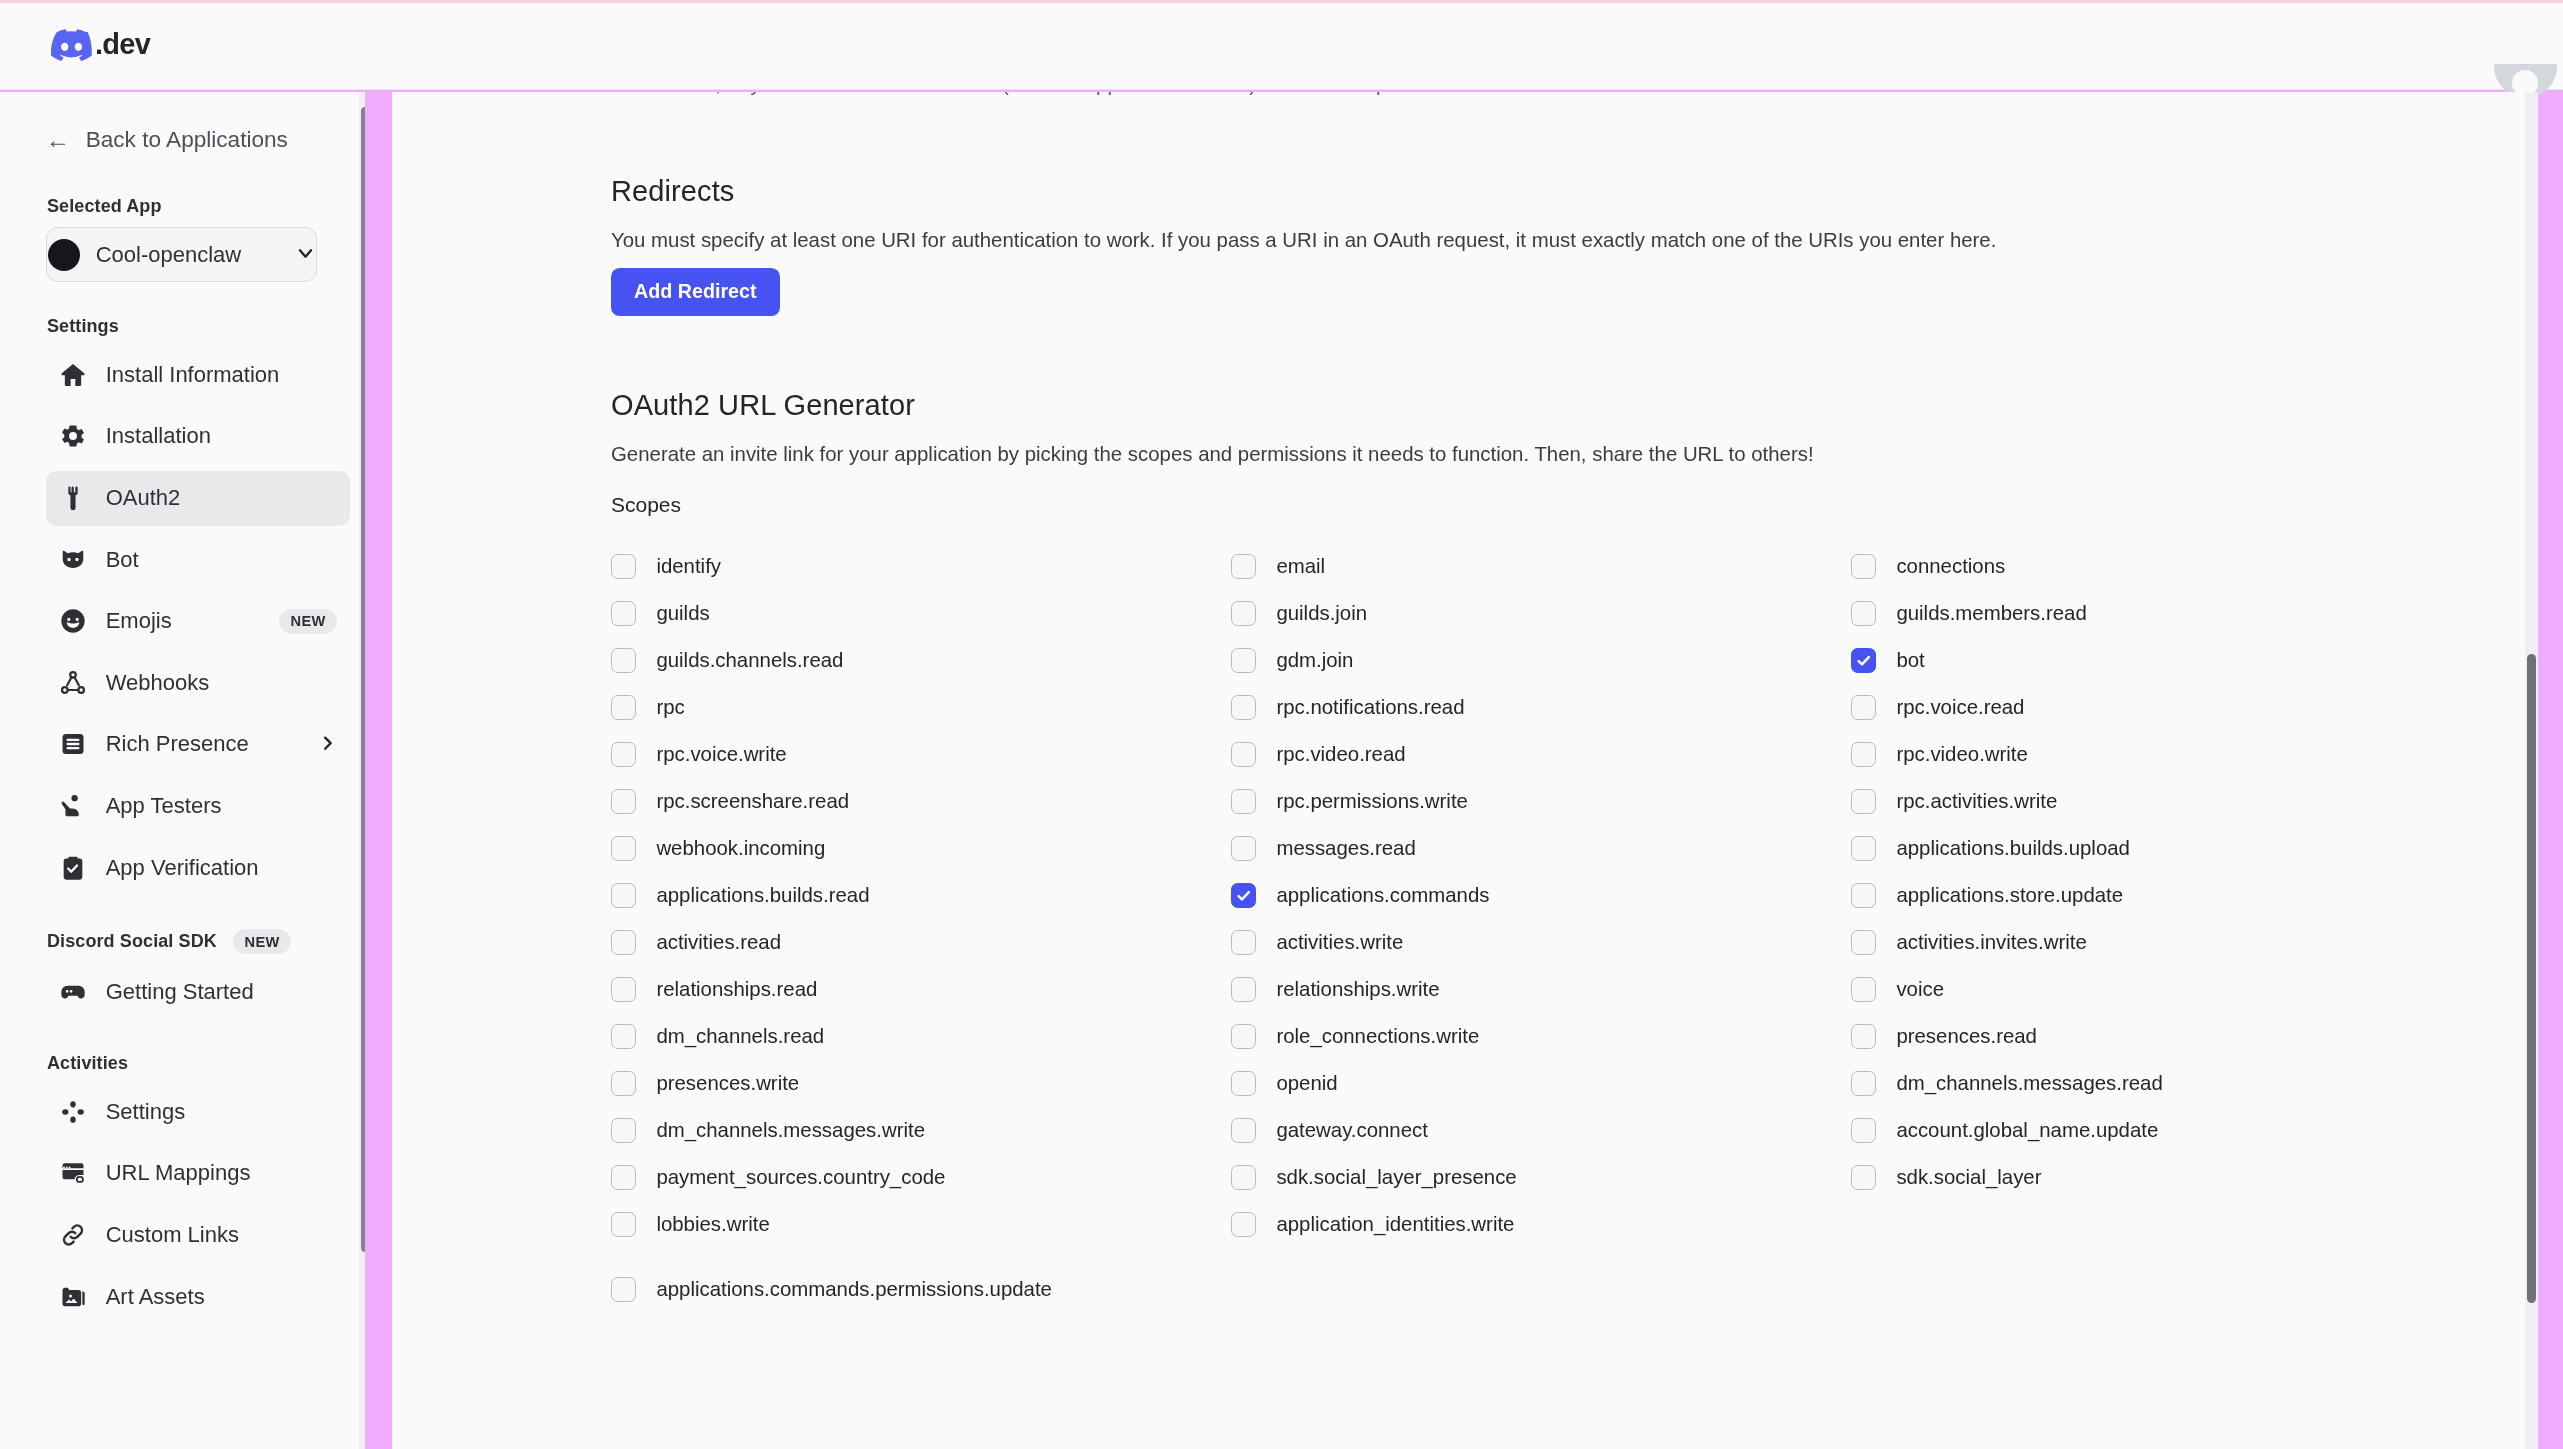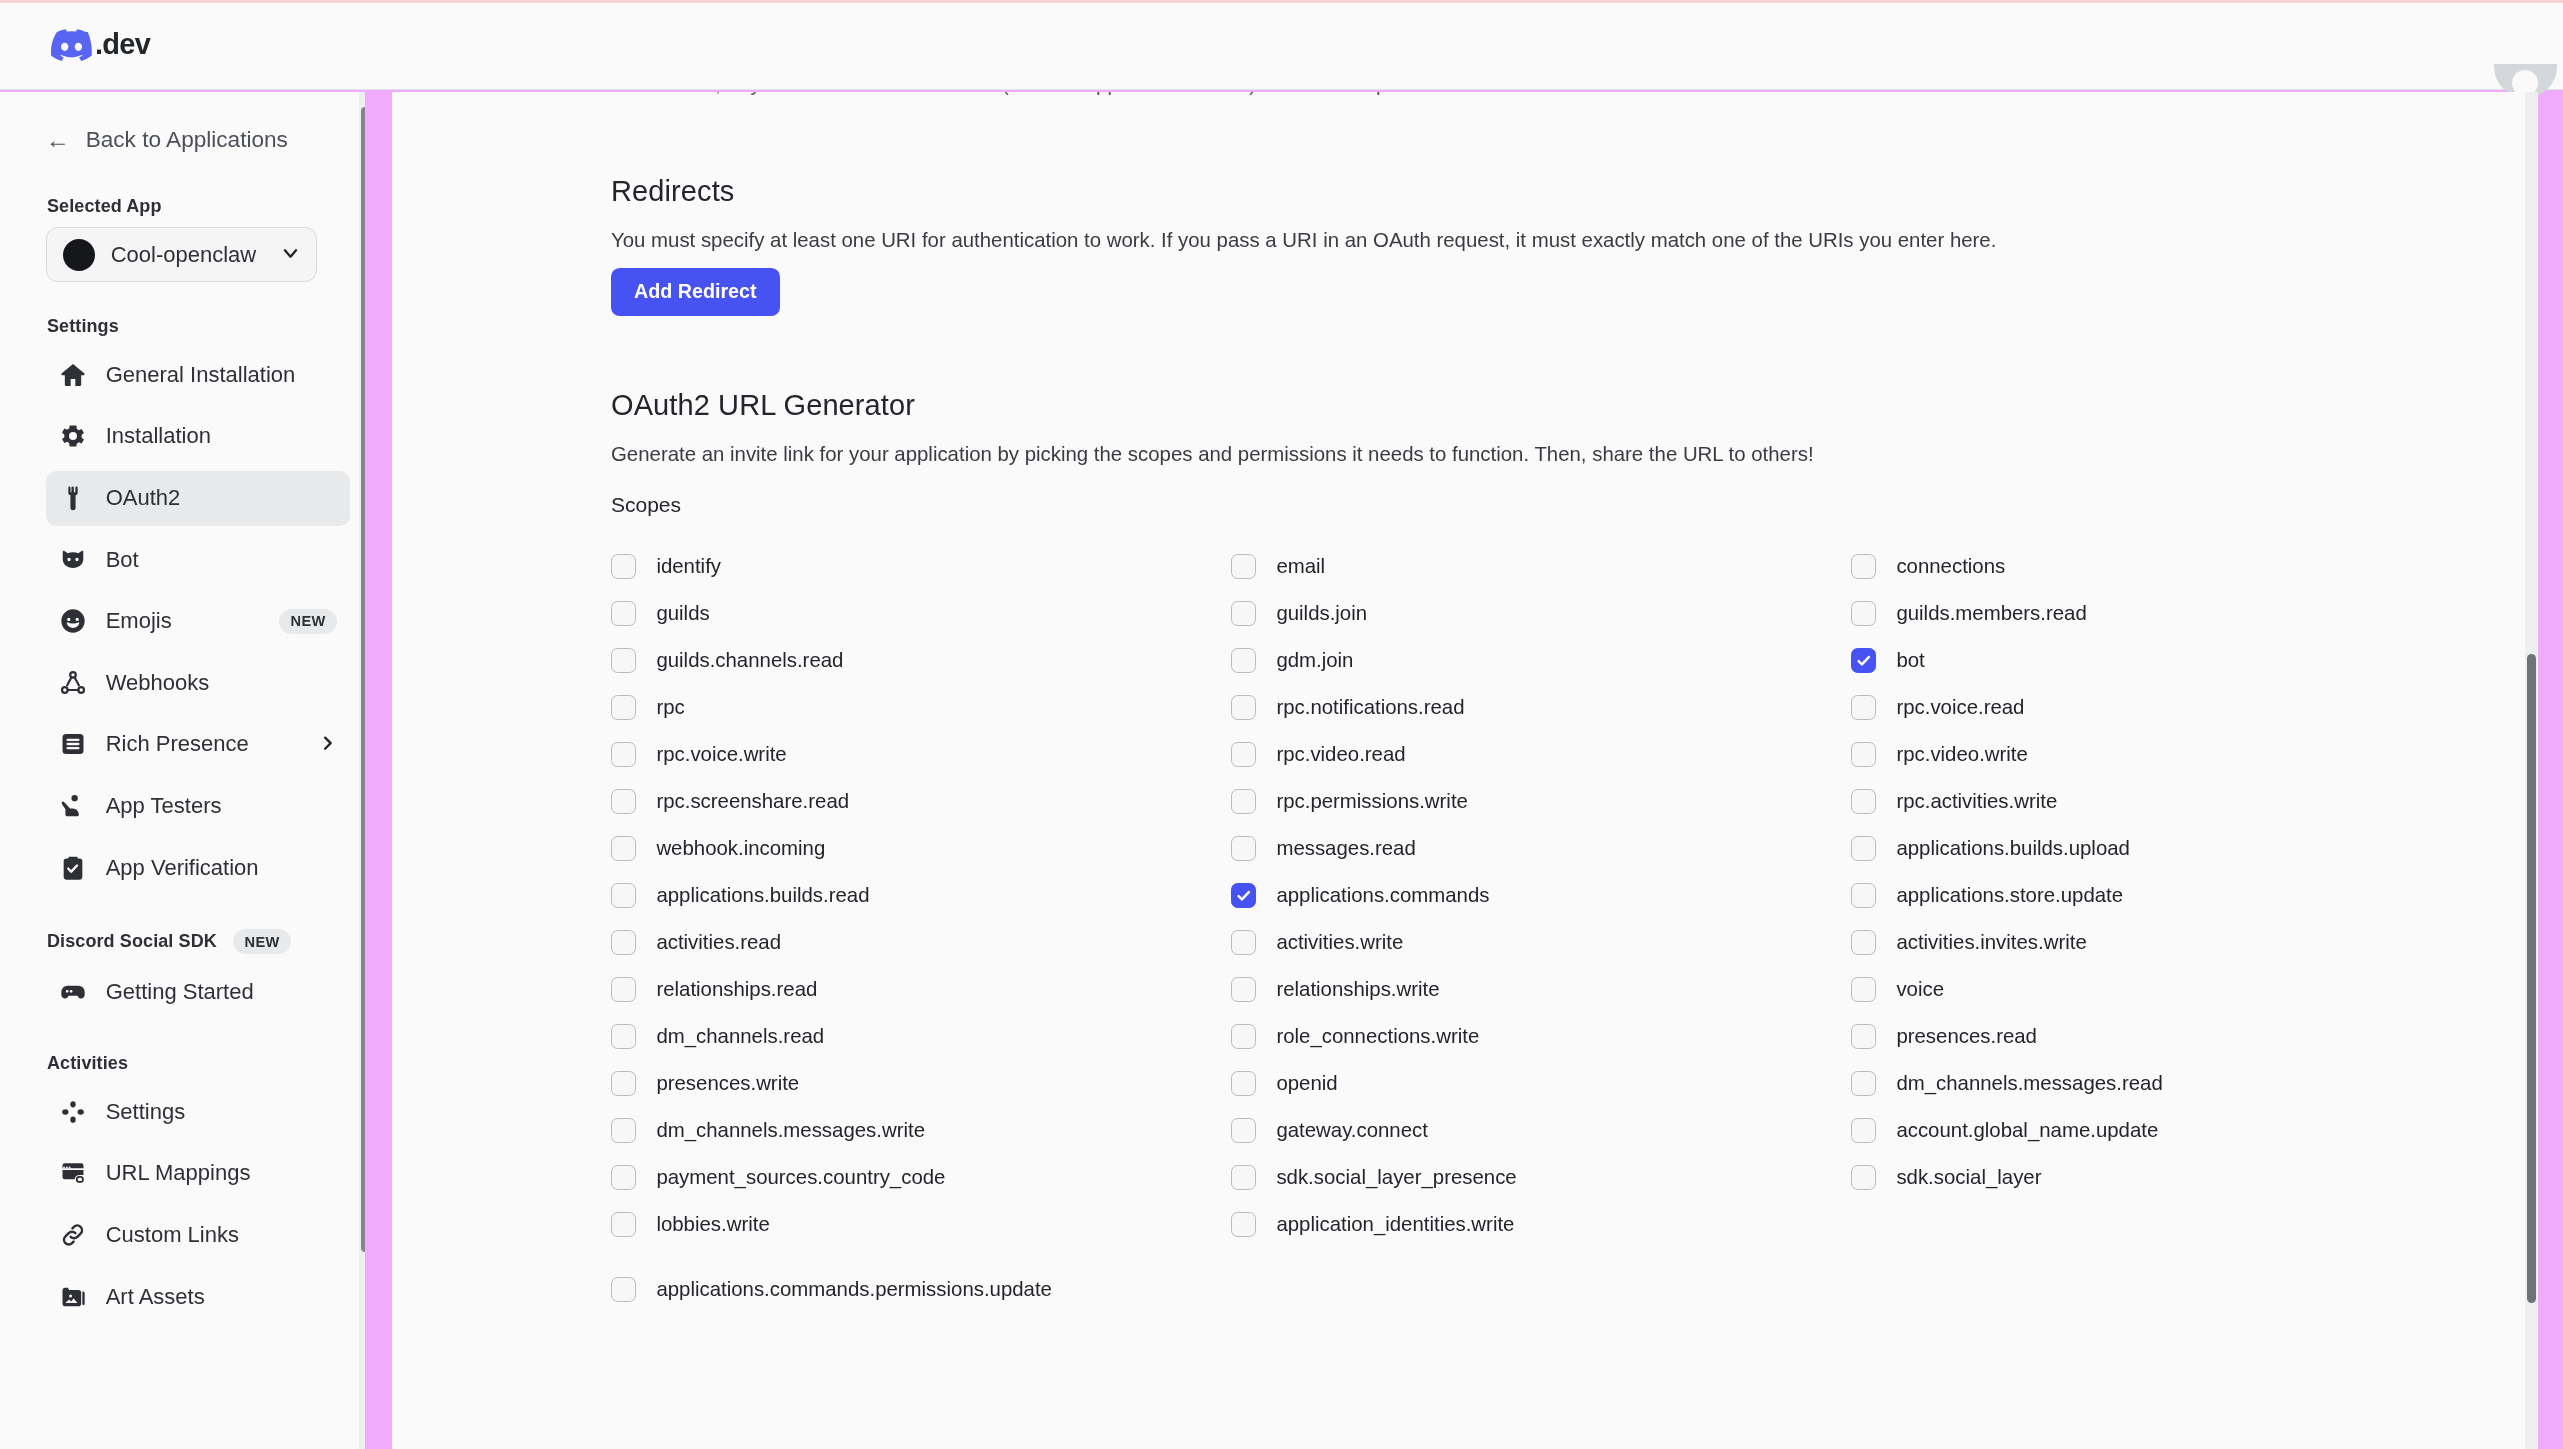--- a/index.html
+++ b/index.html
@@ -61,21 +61,21 @@
     display: flex; align-items: center; gap: 16px;
   }
   .new-pill {
     background: #e8e9eb; color: #2e3035; font-size: 14.6px; font-weight: 700;
     padding: 4.4px 11.7px; border-radius: 14.6px; letter-spacing: 0.4px;
   }
 
   .app-select {
     margin: 0 0 0 11.7px; width: 271px; height: 55px;
     border: 1.5px solid #d9dadd; border-radius: 11.7px; background: #f5f5f6;
-    display: flex; align-items: center; padding: 0 16px; gap: 16px;
+    display: flex; align-items: center; padding: 0 1px; gap: 16px;
     cursor: pointer;
   }
   .app-avatar { width: 32px; height: 32px; border-radius: 50%; background: #16171a; flex: 0 0 auto; }
   .app-name { font-size: 22px; color: #2e3035; flex: 1; }
   .chev-down { width: 19px; height: 19px; flex: 0 0 auto; }
 
   .sb-item {
     display: flex; align-items: center; gap: 19px;
     height: 55px; padding: 0 13px; margin: 0 0 6.6px 11.7px;
     border-radius: 10.2px; cursor: pointer; position: relative;
@@ -196,21 +196,21 @@
       </div>
 
       <div id="sidebar-groups">
           <div class="sb-section-label">
             <span>Settings</span>
           </div>
           <div class="sb-item">
             <span class="ico"><svg viewBox="0 0 24 24" fill="#2e3035">
                 <path d="M12 2.6 2.4 10.4a1 1 0 0 0 .6 1.8H5v8.2c0 .6.5 1 1 1h4v-6h4v6h4c.6 0 1-.4 1-1v-8.2h2a1 1 0 0 0 .6-1.8L12 2.6z"></path>
               </svg></span>
-            <span class="lbl">General Installation</span>
+            <span class="lbl">Install Information</span>
           </div>
           <div class="sb-item">
             <span class="ico"><svg viewBox="0 0 24 24" fill="#2e3035">
                 <path d="M19.4 13a7.6 7.6 0 0 0 0-2l2-1.6-2-3.4-2.4 1a7.6 7.6 0 0 0-1.7-1L14.9 3H9.1l-.4 2.6c-.6.3-1.2.6-1.7 1l-2.4-1-2 3.4L4.6 11a7.6 7.6 0 0 0 0 2l-2 1.6 2 3.4 2.4-1c.5.4 1.1.8 1.7 1L9.1 21h5.8l.4-2.6c.6-.2 1.2-.6 1.7-1l2.4 1 2-3.4-2-1.6zM12 15.4A3.4 3.4 0 1 1 12 8.6a3.4 3.4 0 0 1 0 6.8z"></path>
               </svg></span>
             <span class="lbl">Installation</span>
           </div>
           <div class="sb-item active">
             <span class="ico"><svg viewBox="0 0 24 24" fill="#2e3035">
                 <path d="M9.2 2.2a1 1 0 0 0-1.2 1v4.5c0 .8.5 1.5 1.3 1.8l.5.2v10.6a2.2 2.2 0 0 0 4.4 0V9.7l.5-.2c.8-.3 1.3-1 1.3-1.8V3.2a1 1 0 0 0-1.2-1 1 1 0 0 0-.8 1v3.9h-1.3V3.2a1 1 0 1 0-2 0v3.9H9.9V3.2a1 1 0 0 0-.7-1z"></path>

